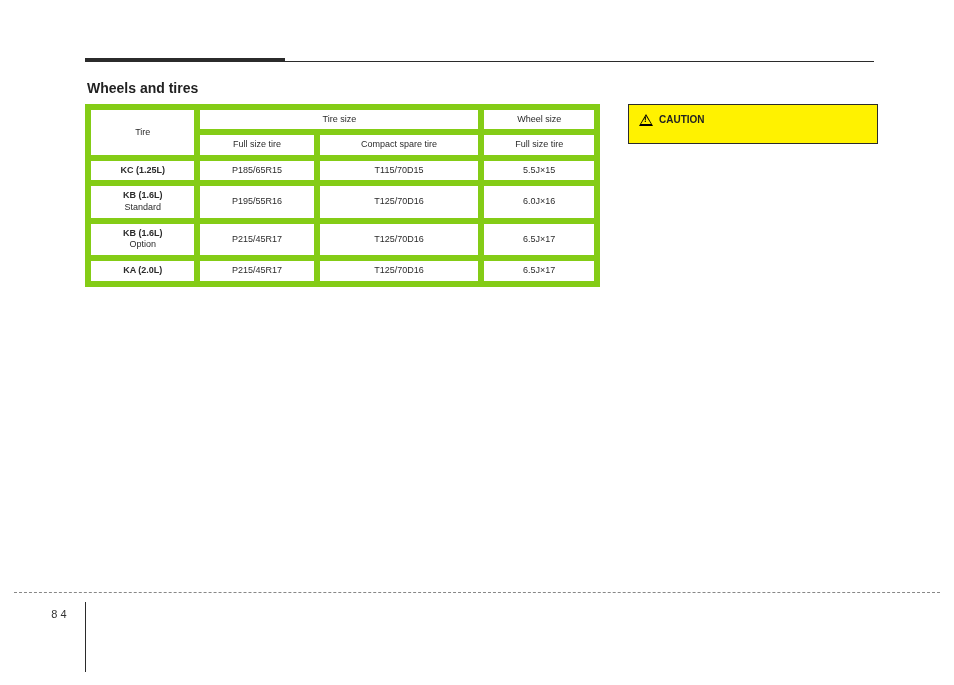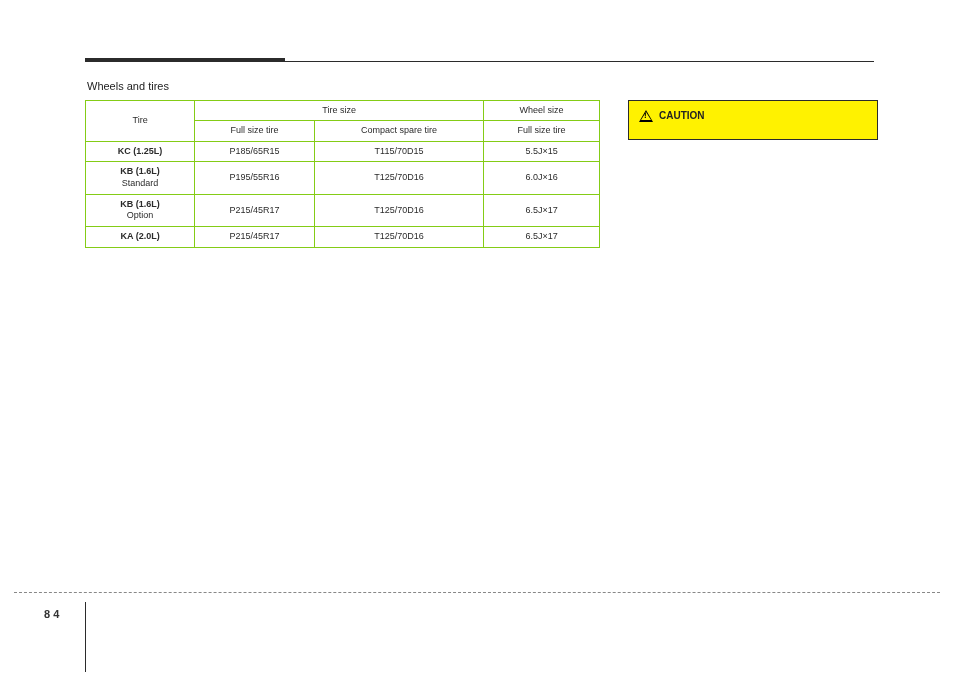--- a/index.html
+++ b/index.html
@@ -20,38 +20,38 @@
   }
   .rule-heavy {
     border-top: 4px solid #2b2b2b;
     width: 200px;
   }
   .rule-thin {
     border-top: 1px solid #2b2b2b;
     margin-top: -1px;
   }
   .section-title {
-    font-weight: normal;
-    font-size: 11px;
+    font-weight: bold;
+    font-size: 14px;
     margin: 18px 0 8px 2px;
     color: #222;
   }
   .content {
     display: flex;
     align-items: flex-start;
     gap: 28px;
   }
   .table-wrap { flex: 0 0 515px; }
   table.data {
     border-collapse: collapse;
     width: 100%;
     font-size: 9px;
   }
   table.data th, table.data td {
-    border: 1px solid #84cc16;
+    border: 6px solid #84cc16;
     padding: 4px 6px;
     text-align: center;
     vertical-align: middle;
     line-height: 1.25;
   }
   table.data th { font-weight: normal; }
   table.data td.lh { text-align: center; line-height: 1.3; }
   table.data td.lh strong { display: block; }
   .chart-table-note { font-size:9px;margin-top:39px; }
 
@@ -112,24 +112,24 @@
     border-left: 1px solid #2b2b2b;
     padding-left: 10px;
     font-size: 9px;
     color: #444;
   }
   .foot-page {
     position: absolute;
     left: 44px;
     top: 16px;
     font-size: 11px;
-    font-weight: bold;
+    font-weight: normal;
     color: #333;
     width: 30px;
-    text-align: left;
+    text-align: center;
   }
 </style>
 </head>
 <body>
 
 <div class="page">
   <div class="rule-heavy"></div>
   <div class="rule-thin"></div>
 
   <h2 class="section-title">Wheels and tires</h2>

